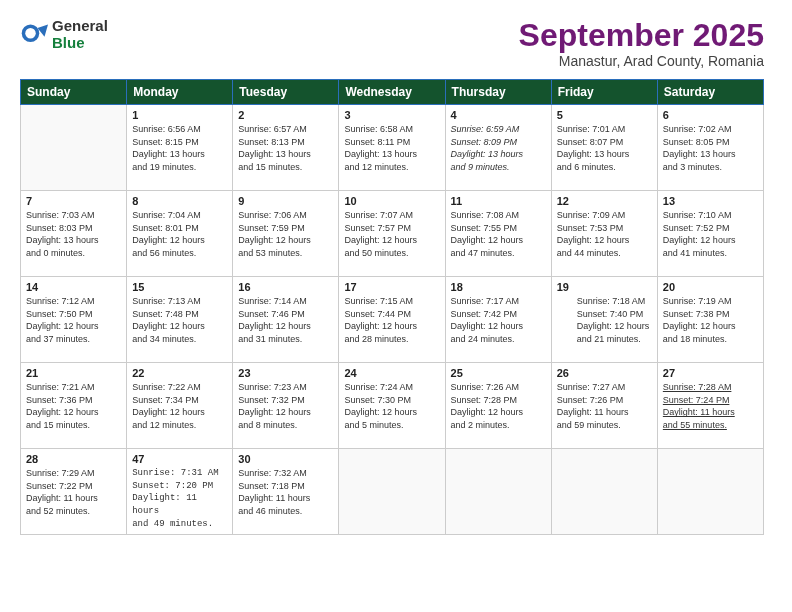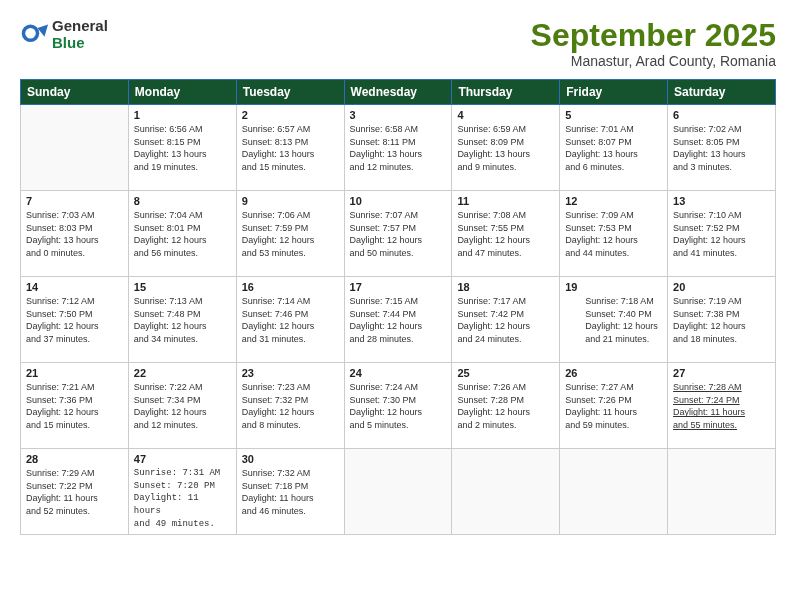--- a/index.html
+++ b/index.html
@@ -6,21 +6,21 @@
     body {
       width: 792px;
       height: 612px;
       font-family: Arial, sans-serif;
       background: #fff;
       overflow: hidden;
     }
     .page {
       width: 792px;
       height: 612px;
-      padding: 18px 16px 10px 20px;
+      padding: 18px 28px 10px 20px;
     }
     .header {
       display: flex;
       align-items: flex-start;
       justify-content: space-between;
       margin-bottom: 10px;
     }
     .logo {
       display: flex;
       align-items: center;
@@ -44,21 +44,21 @@
     .logo-icon {
       width: 28px;
       height: 28px;
     }
     .title-block {
       text-align: right;
     }
     .month-title {
       font-size: 32px;
       font-weight: bold;
-      color: #4d7c0f;
+      color: #701a75;
       line-height: 1.1;
     }
     .subtitle {
       font-size: 14px;
       color: #444;
     }
     .calendar {
       width: 100%;
       border-collapse: collapse;
       border: 1px solid #ccc;
@@ -156,21 +156,21 @@
           </td>
           <td>
             <span class="day-num">3</span>
             <div class="day-info" style="white-space: pre-line;">Sunrise: 6:58 AM
 Sunset: 8:11 PM
 Daylight: 13 hours
 and 12 minutes.</div>
           </td>
           <td>
             <span class="day-num">4</span>
-            <div class="day-info" style="white-space: pre-line;">Sunrise: 6:59 AM
+            <div class="day-info" style="white-space: pre-line; font-style: italic;">Sunrise: 6:59 AM
 Sunset: 8:09 PM
 Daylight: 13 hours
 and 9 minutes.</div>
           </td>
           <td>
             <span class="day-num">5</span>
             <div class="day-info" style="white-space: pre-line;">Sunrise: 7:01 AM
 Sunset: 8:07 PM
 Daylight: 13 hours
 and 6 minutes.</div>

